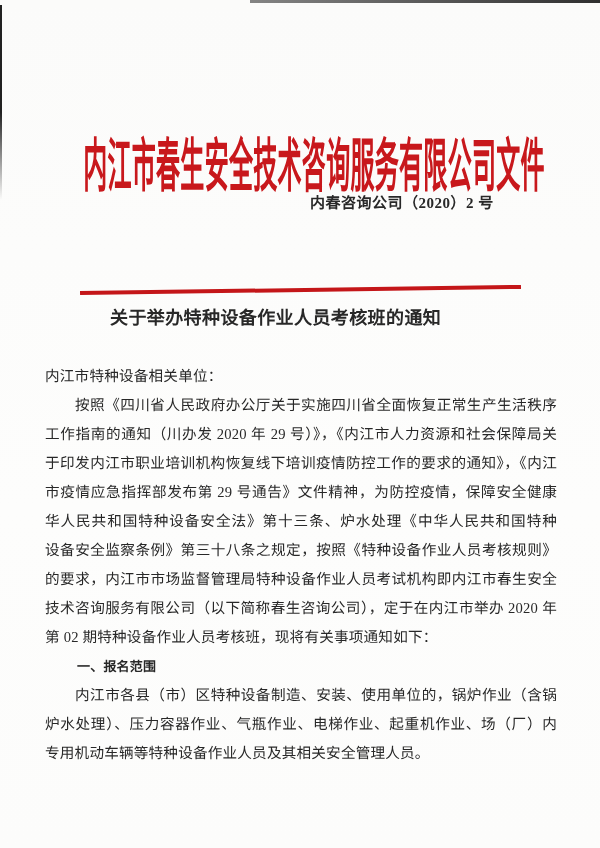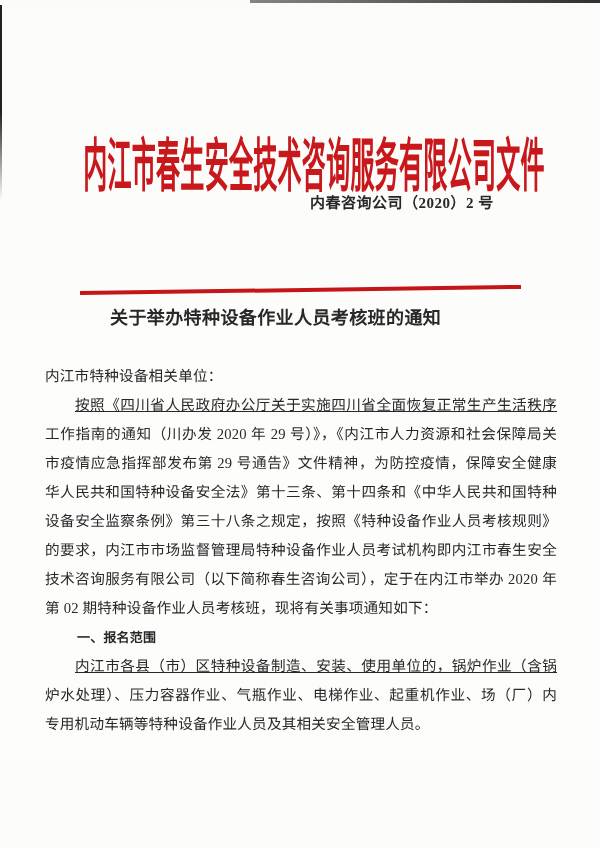--- a/index.html
+++ b/index.html
@@ -97,21 +97,21 @@
     letter-spacing: 0.2px;
   }
   .ln {
     text-align: justify;
     text-align-last: justify;
     -moz-text-align-last: justify;
     height: 29px;
     overflow: hidden;
     white-space: nowrap;
   }
-  .first { padding-left: 30px; text-decoration: underline; }
+  .first { padding-left: 30px; }
   .plain, .last {
     text-align: left;
     text-align-last: left;
     -moz-text-align-last: left;
   }
   .heading {
     font-weight: bold;
     padding-left: 32px;
     font-size: 13px;
   }
@@ -132,22 +132,23 @@
 
   <div class="red-rule"></div>
 
   <h1 class="doc-title">关于举办特种设备作业人员考核班的通知</h1>
 
   <div class="body">
     <div class="ln plain">内江市特种设备相关单位：</div>
 
     <div class="ln first">按照《四川省人民政府办公厅关于实施四川省全面恢复正常生产生活秩序</div>
     <div class="ln">工作指南的通知（川办发 2020 年 29 号）》，《内江市人力资源和社会保障局关</div>
+    <div class="ln">于印发内江市职业培训机构恢复线下培训疫情防控工作的要求的通知》，《内江</div>
     <div class="ln">市疫情应急指挥部发布第 29 号通告》文件精神，为防控疫情，保障安全健康</div>
-    <div class="ln">华人民共和国特种设备安全法》第十三条、第十四条和《中华人民共和国特种</div>
+    <div class="ln">华人民共和国特种设备安全法》第十三条、炉水处理《中华人民共和国特种</div>
     <div class="ln">设备安全监察条例》第三十八条之规定，按照《特种设备作业人员考核规则》</div>
     <div class="ln">的要求，内江市市场监督管理局特种设备作业人员考试机构即内江市春生安全</div>
     <div class="ln">技术咨询服务有限公司（以下简称春生咨询公司），定于在内江市举办 2020 年</div>
     <div class="ln last">第 02 期特种设备作业人员考核班，现将有关事项通知如下：</div>
 
     <div class="ln plain heading">一、报名范围</div>
 
     <div class="ln first">内江市各县（市）区特种设备制造、安装、使用单位的，锅炉作业（含锅</div>
     <div class="ln">炉水处理）、压力容器作业、气瓶作业、电梯作业、起重机作业、场（厂）内</div>
     <div class="ln last">专用机动车辆等特种设备作业人员及其相关安全管理人员。</div>

